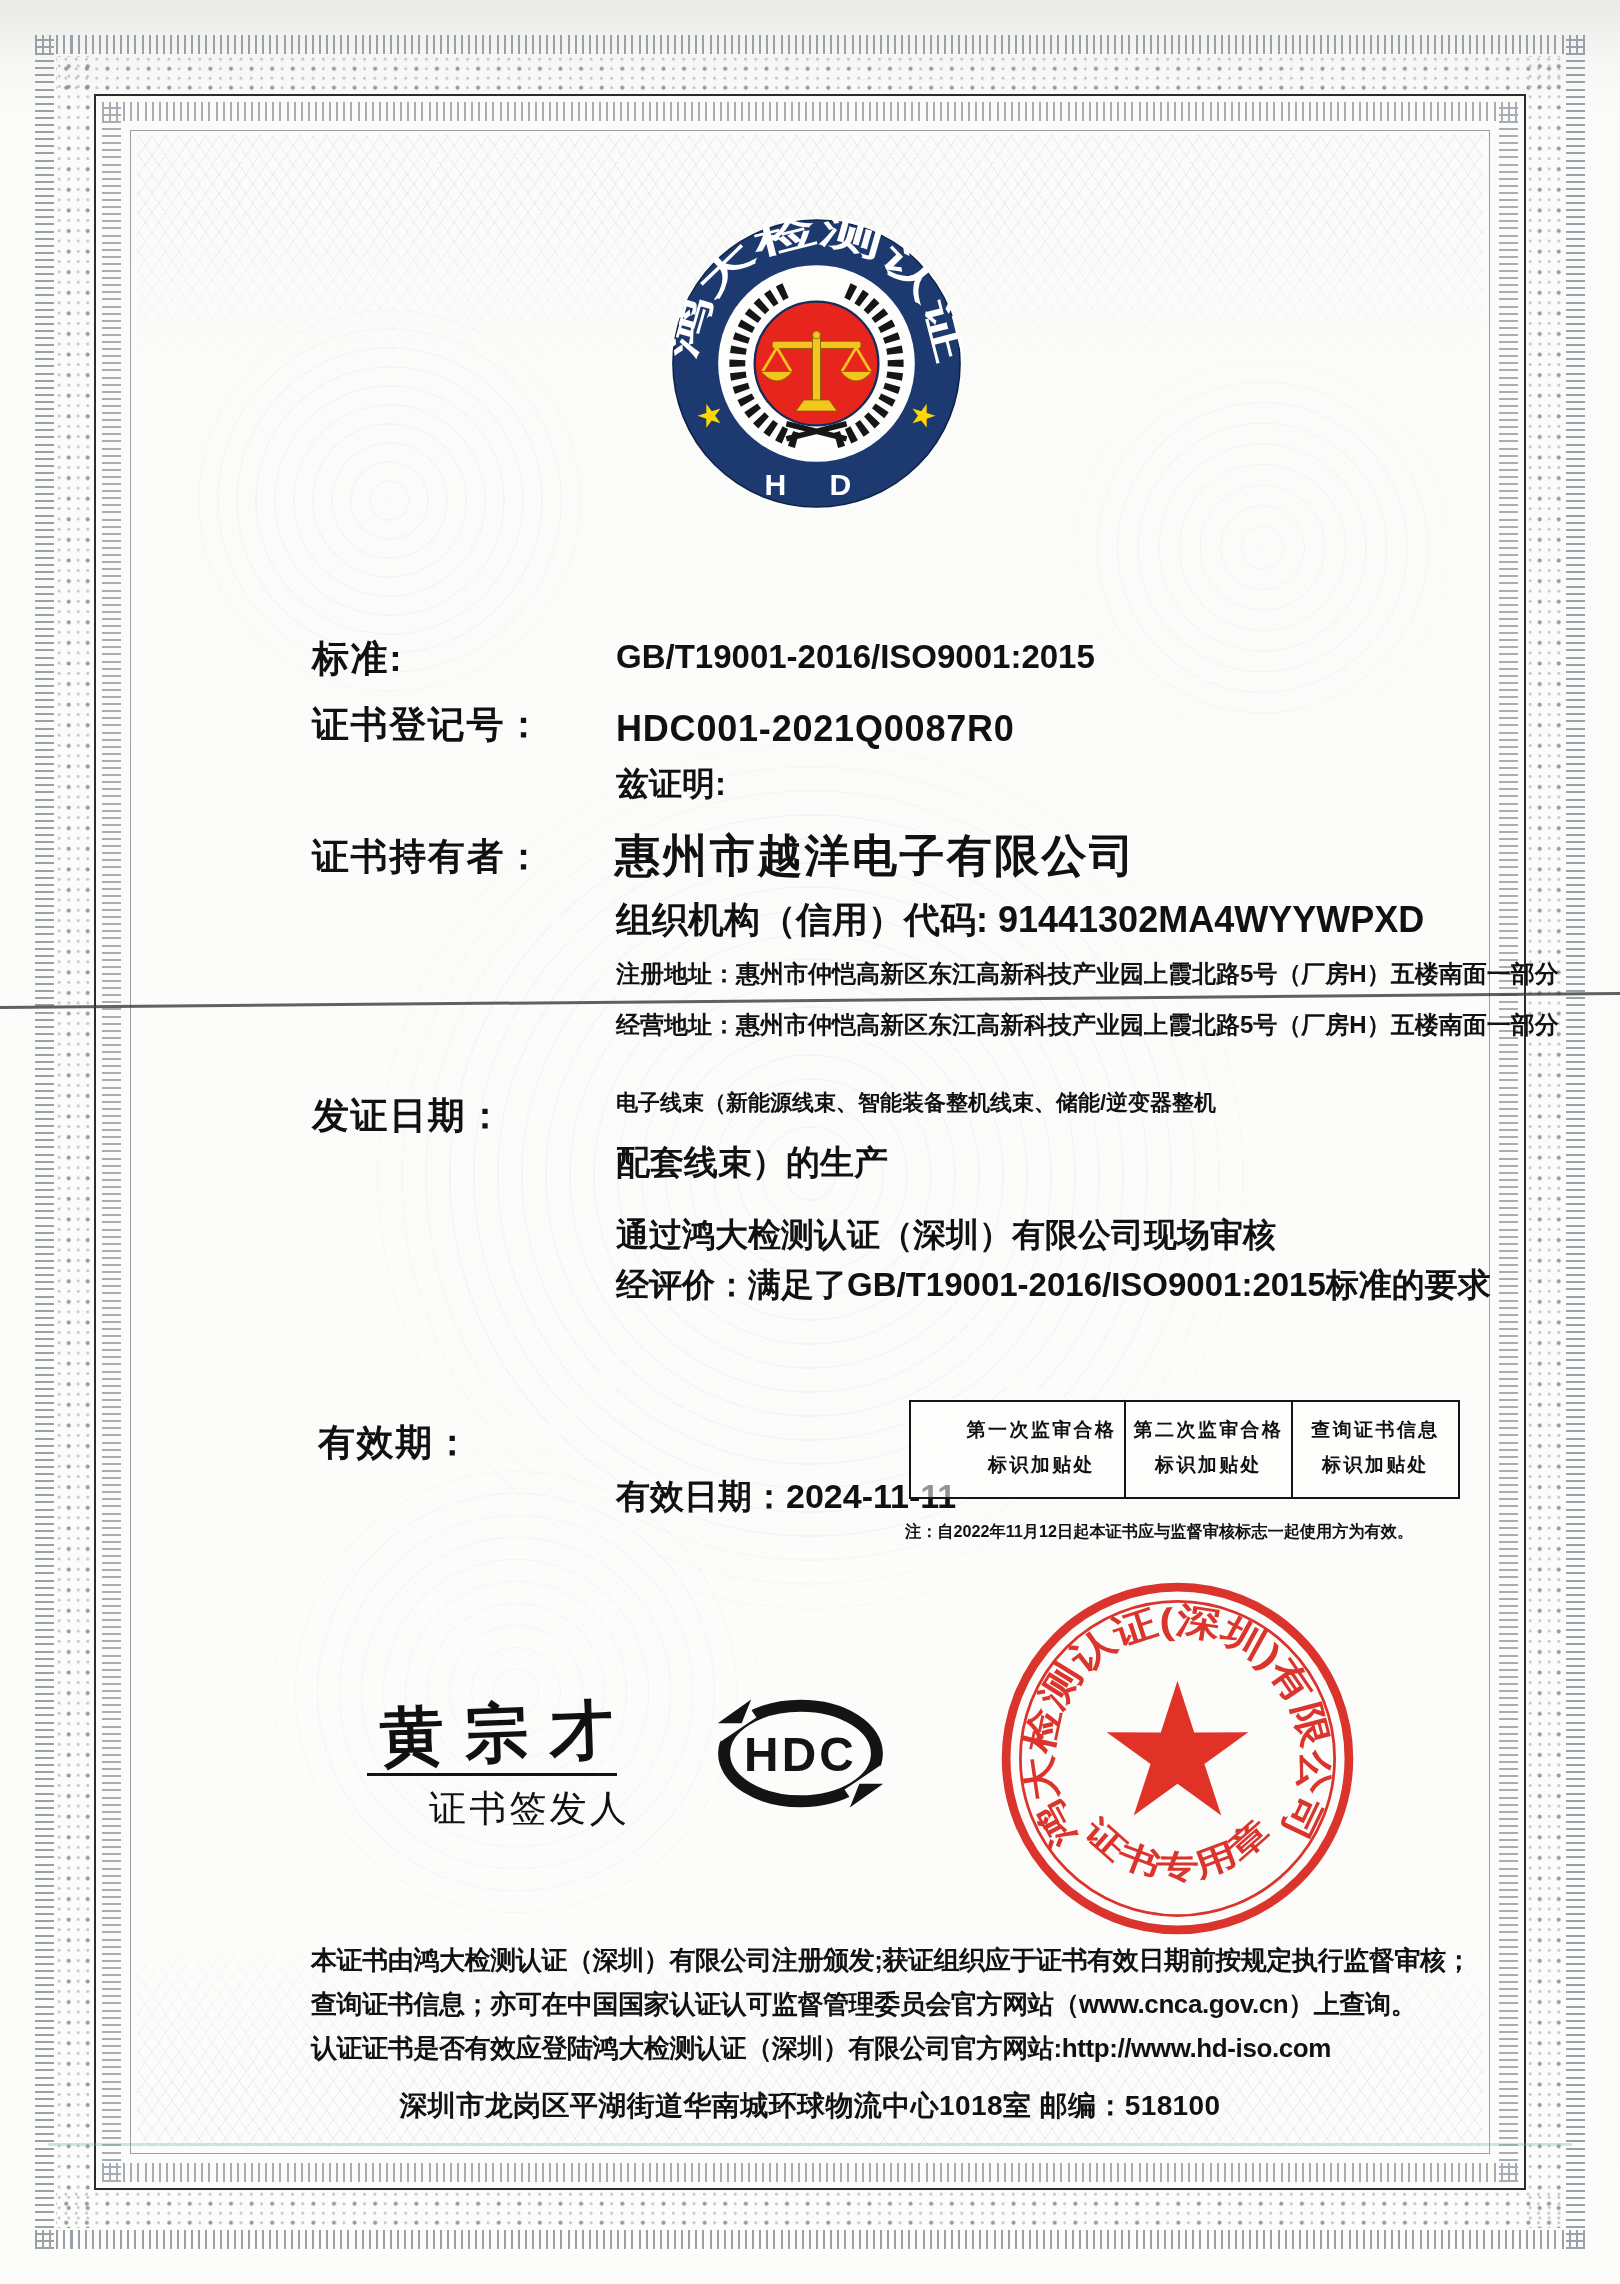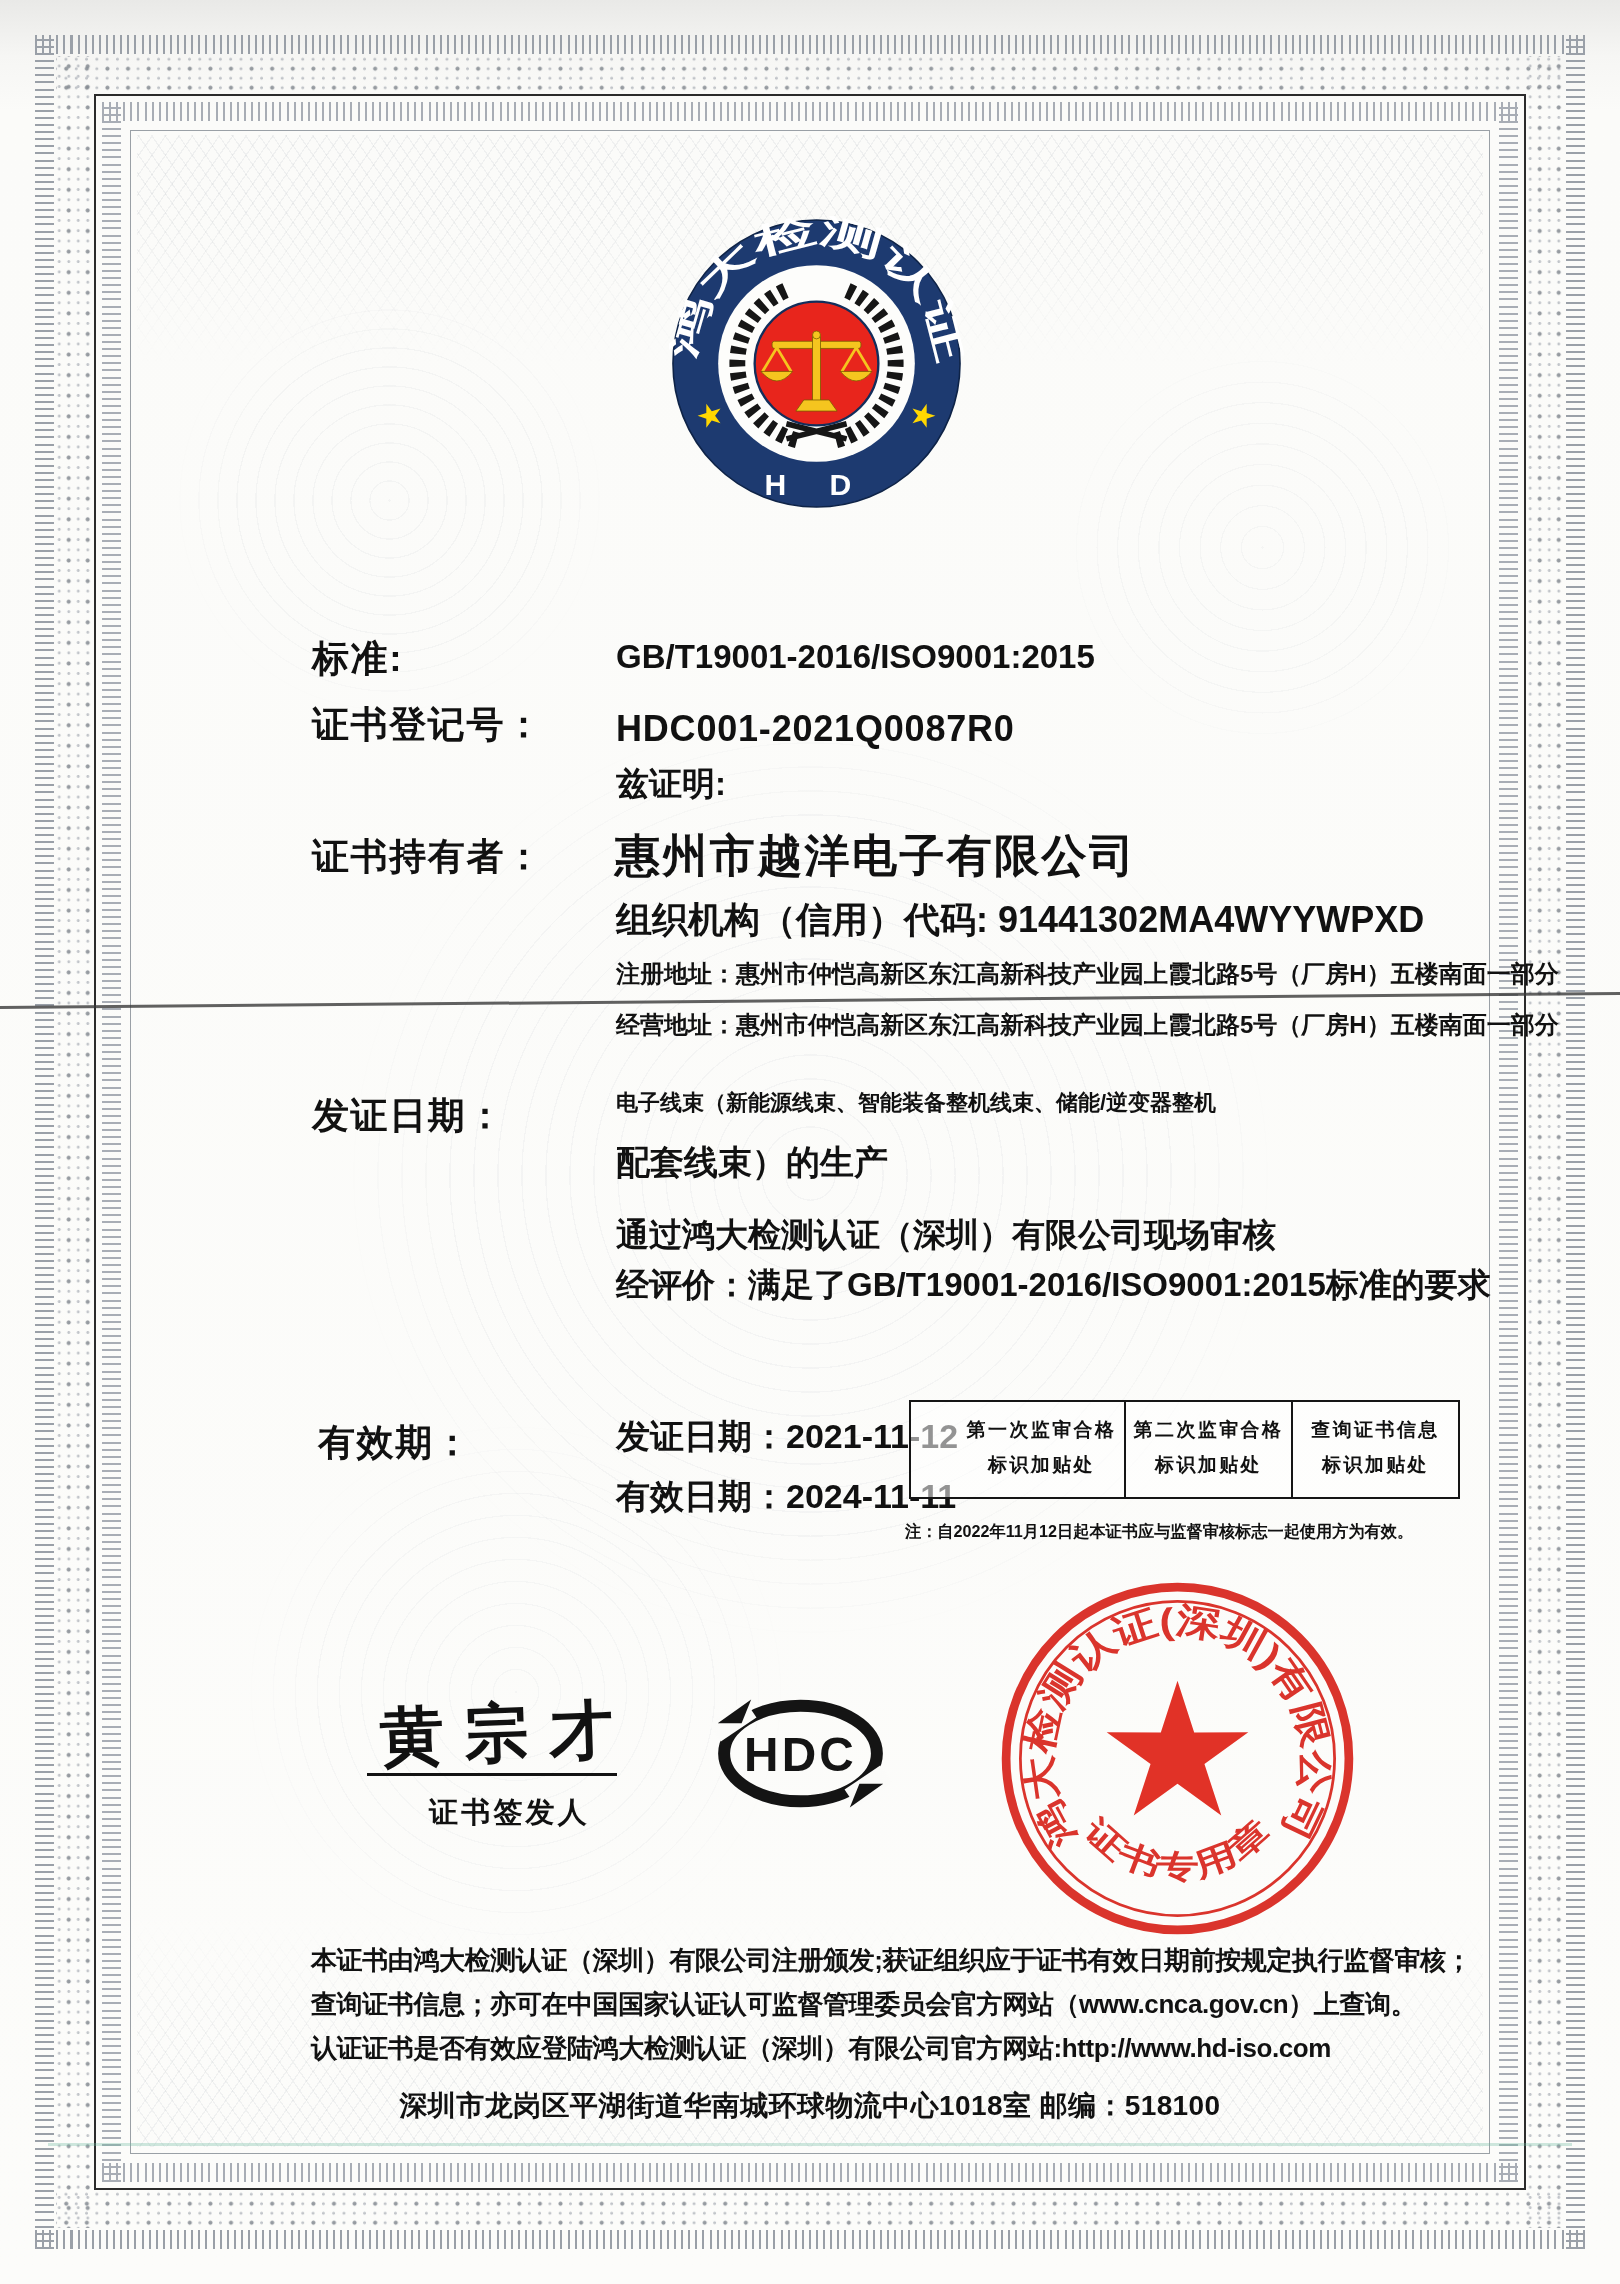--- a/index.html
+++ b/index.html
@@ -50,21 +50,21 @@
   .boxes{left:909px;top:1400px;width:499px;height:95px;display:flex;border:2.4px solid #151515;background:rgba(255,255,255,.55);padding-left:48px;}
   .boxes .cell{flex:1;text-align:center;padding-top:10.3px;font-family:"Liberation Serif","DejaVu Serif",serif;
                font-weight:bold;font-size:19px;line-height:35px;letter-spacing:2.4px;}
   .boxes .cell + .cell{border-left:2.4px solid #151515;}
   .note{left:905px;top:1520px;font-size:16.7px;font-weight:bold;white-space:nowrap;transform:scaleX(.97);transform-origin:left;}
   .fold{left:-6.4px;top:999px;width:1633px;height:2.8px;background:#3a3a3a;opacity:.8;transform:rotate(-0.5deg);}
   .greenline{left:48px;right:48px;top:2143px;height:3.2px;background:rgba(110,185,160,.33);}
   .sig-name{left:380px;top:1690px;font-family:"DejaVu Serif","Liberation Serif",serif;font-size:64px;font-weight:bold;
             letter-spacing:20.6px;transform:rotate(-2deg);white-space:nowrap;}
   .sig-line{left:367px;top:1773px;width:250px;height:2.8px;background:#131313;}
-  .sig-role{left:429px;top:1784px;font-size:29px;font-weight:bold;letter-spacing:3.2px;margin-top:9px;}
+  .sig-role{left:429px;top:1784px;font-size:37px;font-weight:normal;letter-spacing:3.2px;}
   .footer{left:311px;top:1938px;width:1064px;font-weight:bold;font-size:26px;line-height:44px;letter-spacing:-0.4px;white-space:nowrap;}
   .address{left:0;right:0;top:2087px;text-align:center;font-weight:bold;font-size:28px;letter-spacing:0.4px;}
 </style>
 </head>
 <body>
 
 <div class="page">
 
   <div class="abs comb-h" style="top:35px"></div>
   <div class="abs comb-h" style="bottom:35px"></div>
@@ -133,21 +133,20 @@
   <div class="abs addr" style="left:616px;top:1009px">经营地址：惠州市仲恺高新区东江高新科技产业园上霞北路5号（厂房H）五楼南面一部分</div>
 
   <div class="abs lbl" style="left:312px;top:1091px">发证日期：</div>
   <div class="abs val" style="left:616px;top:1088px;font-size:22px">电子线束（新能源线束、智能装备整机线束、储能/逆变器整机</div>
   <div class="abs val" style="left:616px;top:1140px;font-size:34px">配套线束）的生产</div>
 
   <div class="abs val" style="left:616px;top:1213px;font-size:33px">通过鸿大检测认证（深圳）有限公司现场审核</div>
   <div class="abs val" style="left:616px;top:1263px;font-size:33px">经评价：满足了GB/T19001-2016/ISO9001:2015标准的要求</div>
 
   <div class="abs lbl" style="left:318px;top:1418px">有效期：</div>
-  <div class="abs val" style="left:616px;top:1414px;font-size:34px">发证日期：2021-11-12</div>
   <div class="abs val" style="left:616px;top:1474px;font-size:34px">有效日期：2024-11-11</div>
 
   <div class="abs boxes">
     <div class="cell">
       <div>第一次监审合格</div>
       <div>标识加贴处</div>
     </div>
     <div class="cell">
       <div>第二次监审合格</div>
       <div>标识加贴处</div>

